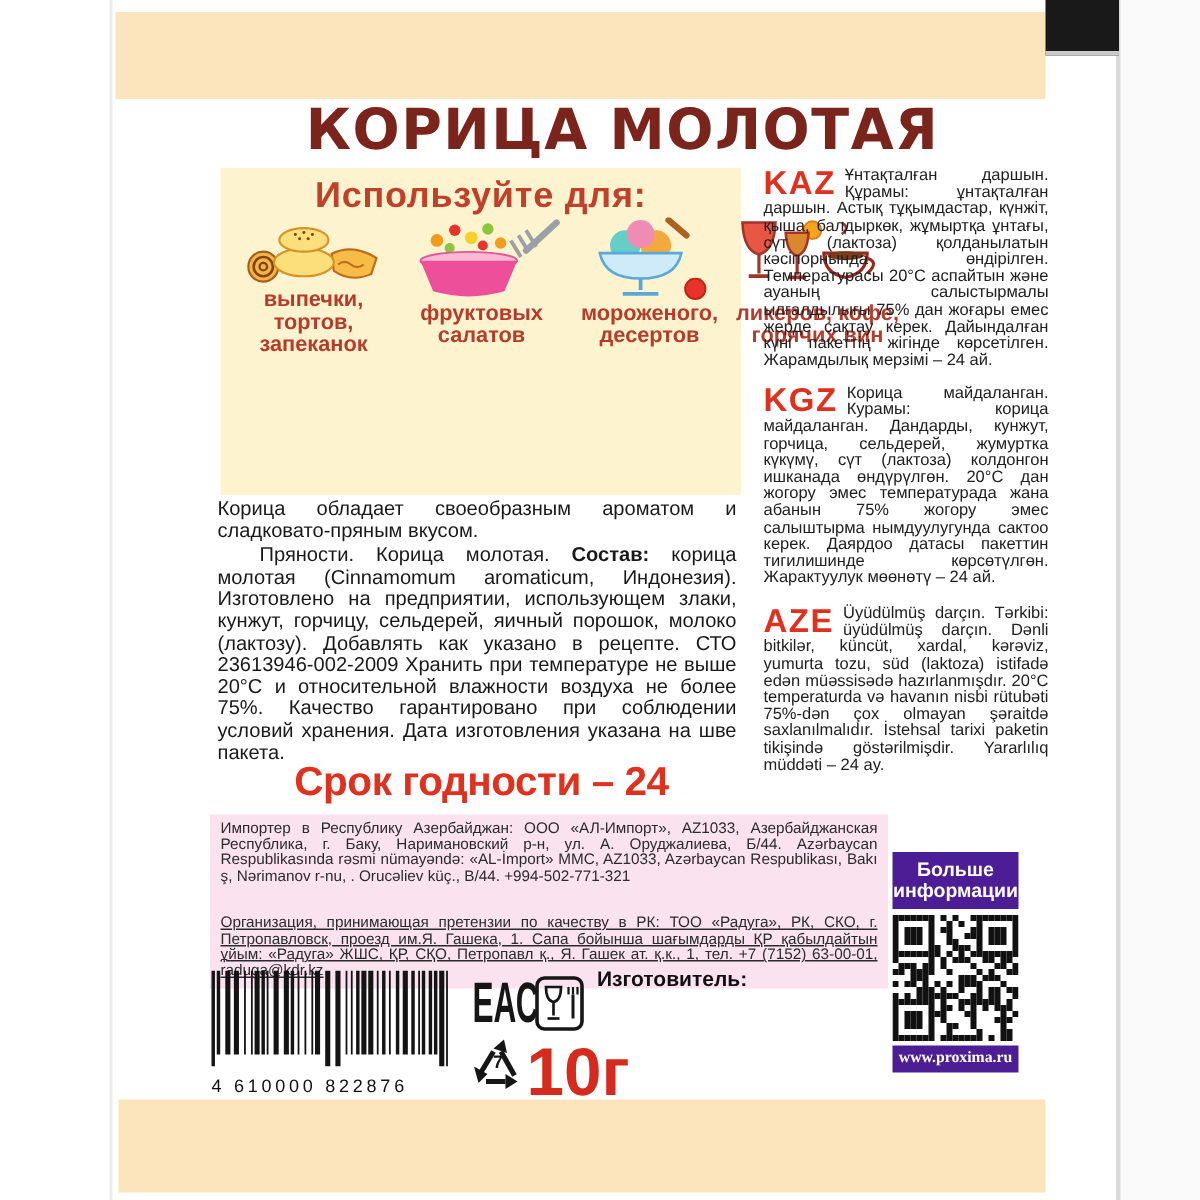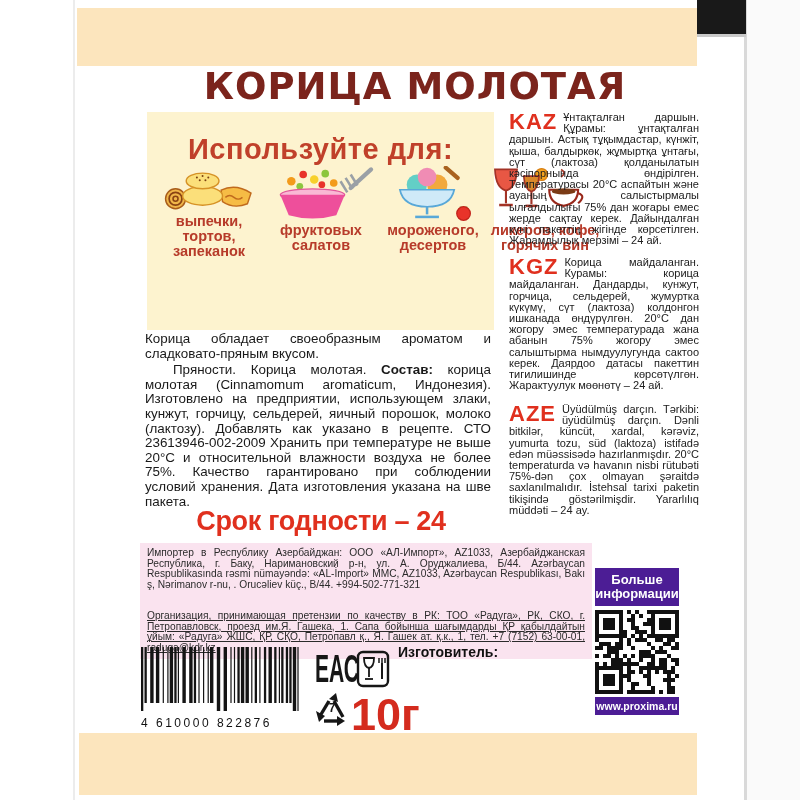--- a/index.html
+++ b/index.html
@@ -8,21 +8,21 @@
   .edge-right{position:absolute;left:740px;top:0;width:60px;height:800px;background:#fafafa;}
   .label{position:absolute;left:73px;top:0;width:674px;height:800px;background:#fff;
          border-left:2px solid #ececec;border-right:3px solid #d9d9d9;box-sizing:border-box;}
   .top-strip{position:absolute;left:2px;top:8px;width:620px;height:58px;background:#fce5bd;}
   .black-tab{position:absolute;left:622px;top:0;width:49px;height:34px;background:#191919;
              border-bottom:3px solid #c9c9c9;}
   .title{position:absolute;left:70px;top:66px;width:540px;text-align:center;
          font-family:"DejaVu Sans",sans-serif;font-weight:bold;font-size:37px;line-height:42px;
          letter-spacing:1px;color:#7b241c;transform:scaleY(1.02);}
   .usage-box{position:absolute;left:72px;top:112px;width:347px;height:218px;background:#fdf3cf;}
-  .usage-heading{margin-top:21px;text-align:center;font-weight:bold;font-size:29px;color:#c0402a;
+  .usage-heading{margin-top:5px;text-align:center;font-weight:bold;font-size:24px;color:#c0402a;
                  letter-spacing:.5px;}
   .usage-grid{display:grid;grid-template-columns:1fr 1fr 1fr 1fr;grid-template-rows:93px 93px;padding:0 6px;}
   .usage-item{display:flex;flex-direction:column;align-items:center;justify-content:flex-start;}
   .usage-item svg{width:112px;height:56px;display:block;}
   .usage-caption{white-space:pre-line;text-align:center;font-weight:bold;font-size:14.5px;
                  line-height:15px;color:#b73b2a;margin-top:1px;}
   .body-text{position:absolute;left:70px;top:332px;width:346px;font-size:13.4px;line-height:14.6px;
              text-align:justify;color:#191919;}
   .body-text p{margin:0;}
   .body-text p.indent{text-indent:28px;margin-top:2px;}
@@ -34,21 +34,21 @@
   .pink-box p{margin:0;}
   .pink-box p + p{margin-top:20px;text-decoration:underline;}
   .lang-block{position:absolute;left:434px;width:190px;font-size:11px;line-height:11.2px;
               text-align:justify;color:#202020;}
   .lang-kaz{top:112px;} .lang-kgz{top:257px;} .lang-aze{top:404px;}
   .lang-code{float:left;font-weight:bold;font-size:22px;line-height:20px;color:#e0301e;
              margin-right:6px;letter-spacing:1px;}
   .qr-block{position:absolute;left:520px;top:568px;width:84px;}
   .qr-badge{background:#4c1d95;color:#fff;font-weight:bold;text-align:center;}
   .qr-badge.top{font-size:13px;line-height:14px;padding:5px 0;white-space:pre-line;}
-  .qr-badge.bottom{font-size:10.5px;line-height:12px;padding:3px 0;margin-top:3px;}
+  .qr-badge.bottom{font-size:10.5px;line-height:12px;padding:3px 0;margin-top:3px;font-family:Liberation Serif, serif;}
   .qr-code{display:block;margin:4px auto 0 auto;}
   .barcode{position:absolute;left:64px;top:647px;width:172px;}
   .barcode-number{font-size:12px;letter-spacing:2.5px;color:#111;margin-top:1px;padding-left:2px;}
   .eac-mark{position:absolute;left:240px;top:650px;font-weight:bold;font-size:34px;line-height:34px;
             color:#161616;transform:scale(0.62,1.12);transform-origin:left top;letter-spacing:0;}
   .glass-fork{position:absolute;left:281px;top:650px;}
   .recycle{position:absolute;left:238px;top:692px;width:38px;height:36px;}
   .recycle .code{position:absolute;left:0;top:9px;width:38px;text-align:center;font-weight:bold;
                  font-size:12px;color:#161616;}
   .weight{position:absolute;left:276px;top:689px;font-weight:bold;font-size:45px;color:#d42b1e;}

